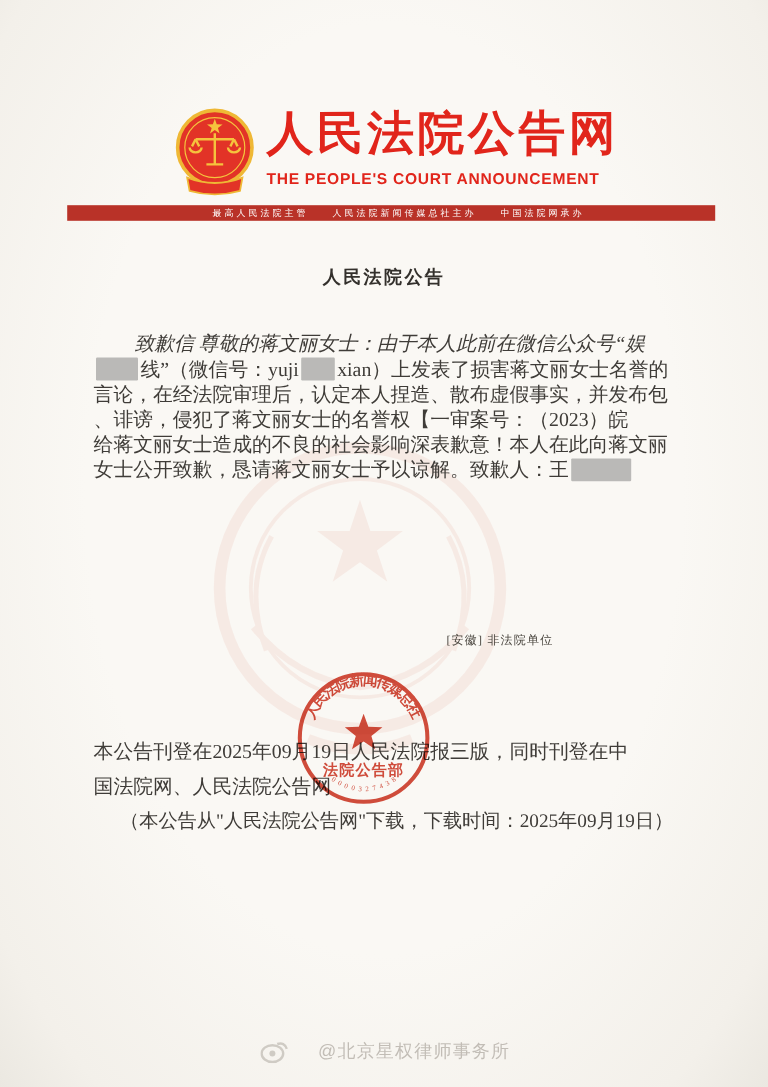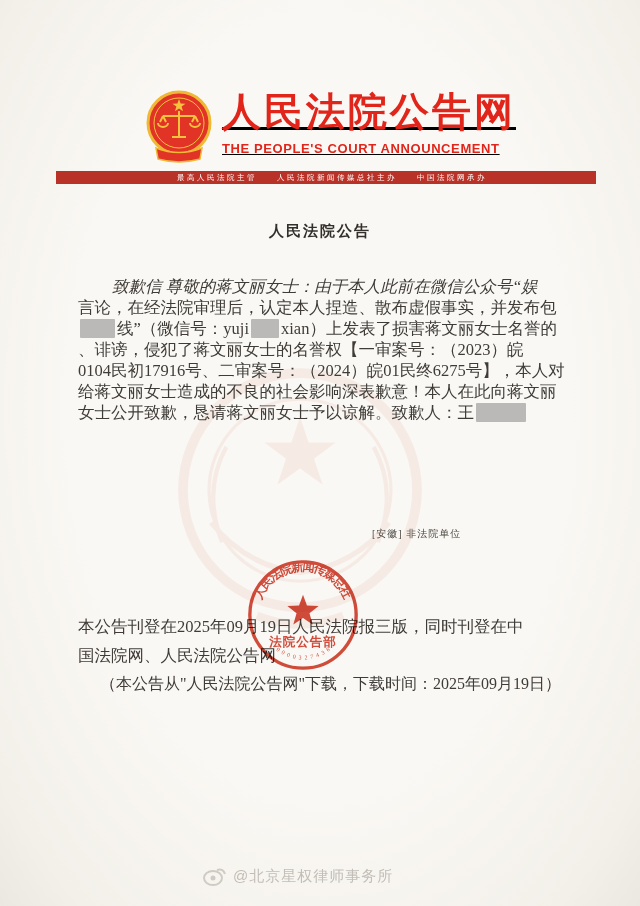--- a/index.html
+++ b/index.html
@@ -10,42 +10,42 @@
   .page{
     position:relative;
     width:640px;height:906px;
     margin:0 auto;
     background:radial-gradient(ellipse at 50% 45%, #faf8f4 55%, #f3f0ea 88%, #ebe8e1 100%);
     overflow:hidden;
   }
   
   .hdr-emblem{position:absolute;left:146px;top:85px;width:66px;height:82px;}
   .hdr-text{position:absolute;left:222px;top:90px;width:320px;
-    font-family:"Liberation Sans","DejaVu Sans",sans-serif;text-decoration:underline;}
+    font-family:"Liberation Sans","DejaVu Sans",sans-serif;}
   .site-title{font-size:39px;font-weight:bold;letter-spacing:3px;line-height:44px;}
   .site-sub{font-size:13px;font-weight:bold;letter-spacing:0.6px;margin-top:7px;}
   .hdr-bar{position:absolute;left:56px;top:171px;width:528px;height:13px;
     background:#b93228;color:#ffffff;text-align:center;
     font-family:"Liberation Sans","DejaVu Sans",sans-serif;
     font-size:7.5px;line-height:13px;letter-spacing:2.5px;white-space:nowrap;overflow:hidden;padding-left:12px;}
   
   .doc-title{position:absolute;left:0;top:222px;width:640px;text-align:center;
     font-size:15px;font-weight:bold;letter-spacing:2px;color:#33302c;}
   .paragraph{position:absolute;left:78px;top:276px;width:498px;z-index:2;}
   .body-line{height:21px;font-size:16.5px;line-height:21px;color:#3f3c38;white-space:nowrap;}
   .body-line.indent{padding-left:34px;font-style:italic;}
   .redact{display:inline-block;height:19px;background:#bab9b7;vertical-align:-4px;margin:0 2px;border-radius:1px;}
   .region-tag{position:absolute;left:372px;top:527px;font-size:10px;color:#4a463f;letter-spacing:1px;z-index:2;}
   .footer1{position:absolute;left:78px;top:612px;width:500px;z-index:2;}
   .footer1 .f-line{font-size:16.5px;line-height:29px;color:#3f3c38;white-space:nowrap;}
   .footer2{position:absolute;left:100px;top:674px;width:480px;font-size:16px;color:#3f3c38;white-space:nowrap;z-index:2;}
   
   .wm-emblem{position:absolute;left:170px;top:360px;width:260px;height:282px;opacity:0.11;z-index:1;}
   .seal{position:absolute;left:245px;top:557px;width:116px;height:116px;z-index:3;opacity:0.9;mix-blend-mode:multiply;}
-  .credit{position:absolute;left:203px;top:866px;display:flex;align-items:center;gap:6px;
+  .credit{position:absolute;left:217px;top:866px;display:flex;align-items:center;gap:24px;
     font-family:"Liberation Sans","DejaVu Sans",sans-serif;
     font-size:15px;letter-spacing:1px;color:rgba(158,152,143,0.6);z-index:2;}
   .credit svg{opacity:0.45;}
 </style>
 </head>
 <body>
 
 <div class="page">
 
   <svg class="hdr-emblem" viewBox="0 0 66 82">
@@ -82,24 +82,23 @@
       <path d="M52,80 Q30,120 48,168" stroke-width="4"></path>
       <path d="M188,80 Q210,120 192,168" stroke-width="4"></path>
       <path d="M80,236 Q120,252 160,236" stroke-width="8"></path>
     </g>
   </svg>
 
   <div class="doc-title">人民法院公告</div>
 
   <div class="paragraph">
       <div class="body-line indent"><span>致歉信 尊敬的蒋文丽女士：由于本人此前在微信公众号“娱</span></div>
+      <div class="body-line"><span class="redact" style="width: 35px;"></span><span>线”（微信号：yuji</span><span class="redact" style="width: 28px;"></span><span>xian）上发表了损害蒋文丽女士名誉的</span></div>
       <div class="body-line"><span>言论，在经法院审理后，认定本人捏造、散布虚假事实，并发布包</span></div>
-      <div class="body-line"><span class="redact" style="width: 35px;"></span><span>线”（微信号：yuji</span><span class="redact" style="width: 28px;"></span><span>xian）上发表了损害蒋文丽女士名誉的</span></div>
       <div class="body-line"><span>、诽谤，侵犯了蒋文丽女士的名誉权【一审案号：（2023）皖</span></div>
-      <div class="body-line"><span>0104民初17916号、二审案号：（2024）皖01民终6275号】，本人对</span></div>
       <div class="body-line"><span>给蒋文丽女士造成的不良的社会影响深表歉意！本人在此向蒋文丽</span></div>
       <div class="body-line"><span>女士公开致歉，恳请蒋文丽女士予以谅解。致歉人：王</span><span class="redact" style="width: 50px;"></span></div>
     </div>
 
   <div class="region-tag">[安徽] 非法院单位</div>
 
   <div class="footer1">
     <div class="f-line">本公告刊登在2025年09月19日人民法院报三版，同时刊登在中</div>
     <div class="f-line">国法院网、人民法院公告网</div>
   </div>

